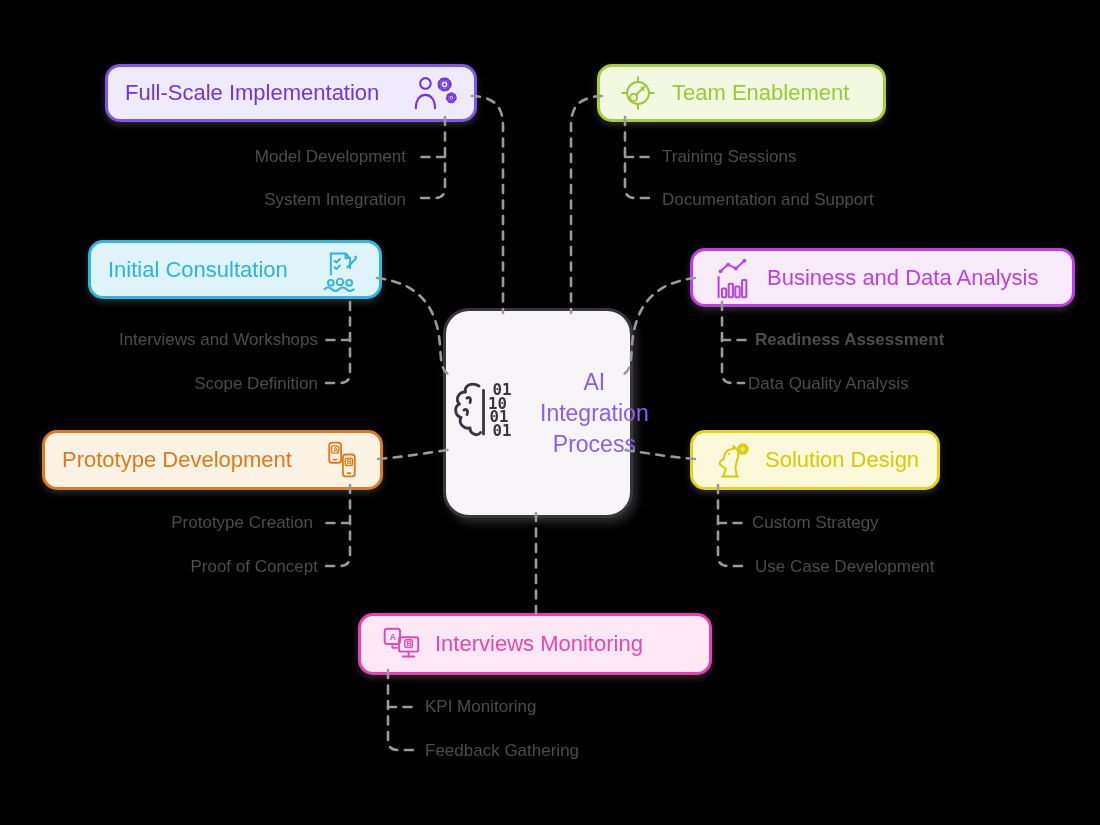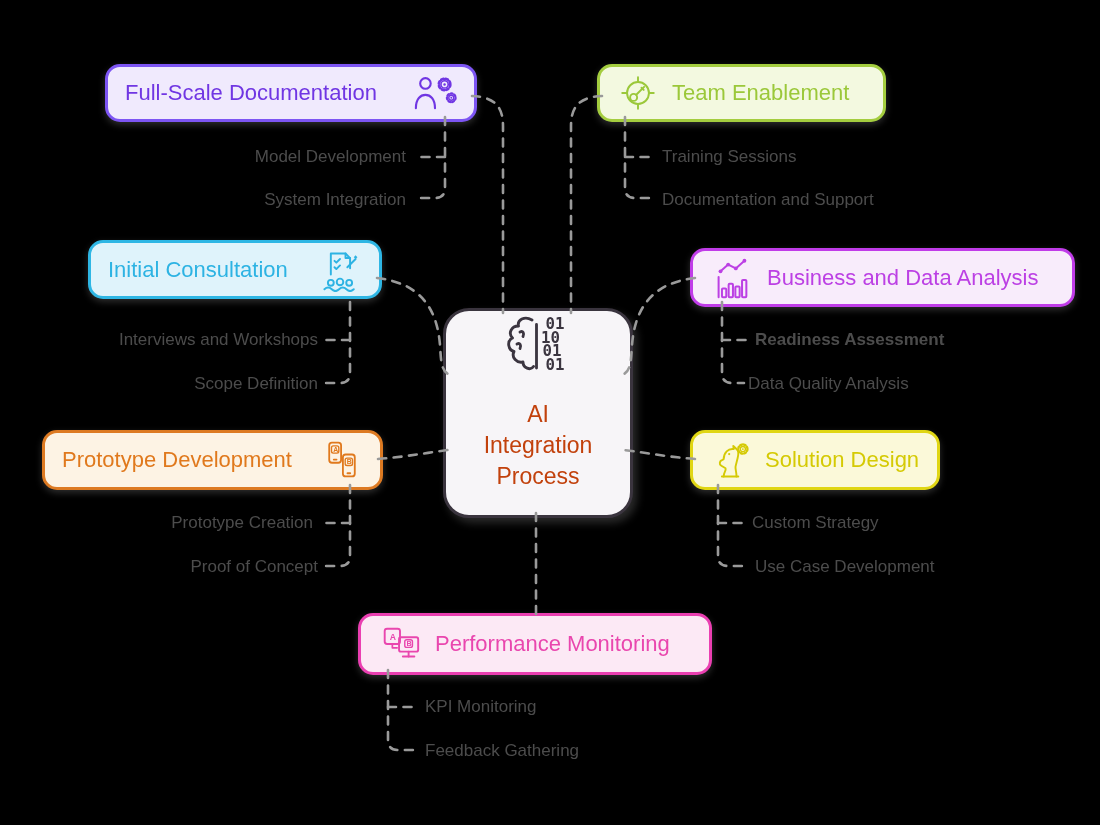--- a/index.html
+++ b/index.html
@@ -21,24 +21,24 @@
     box-shadow:0 3px 7px rgba(150,150,150,0.30);
   }
   .branch .label { font-size:22px; font-weight:500; white-space:nowrap; }
   .branch.icon-right { justify-content:space-between; }
   .icon { flex:0 0 auto; display:flex; }
   .icon svg { stroke:currentColor; fill:none; stroke-linecap:round; stroke-linejoin:round; }
   .icon svg text { fill:currentColor; stroke:none; font-family:"Liberation Sans",sans-serif; font-weight:bold; }
   .center-node {
     position:absolute; z-index:2; left:443px; top:308px; width:190px; height:210px;
     background:#f7f5f8; border:3px solid #3a343e; border-radius:26px;
-    display:flex; flex-direction:column; align-items:center; justify-content:flex-start;
-    gap:16px; box-shadow:4px 5px 9px rgba(120,120,120,0.35); color:#3b3540;
-  }
-  .center-title { font-size:23px; font-weight:500; text-align:center; line-height:31px; color:#c2410c; }
+    display:flex; flex-direction:row; align-items:center; justify-content:flex-start;
+    gap:8px; box-shadow:4px 5px 9px rgba(120,120,120,0.35); color:#3b3540;
+  }
+  .center-title { font-size:23px; font-weight:500; text-align:center; line-height:31px; color:#8b5cf6;margin-left:8px; }
   .center-node svg { stroke:#3b3540; fill:none; stroke-linecap:round; stroke-linejoin:round; }
   .center-node svg text { fill:#3b3540; stroke:none; font-family:"DejaVu Sans Mono", monospace; font-weight:bold; }
   .child {
     position:absolute; z-index:4; transform:translateY(-50%);
     font-size:17px; font-weight:500; color:var(--child); white-space:nowrap;
   }
 </style>
 </head>
 <body style="background: rgb(0, 0, 0);">
 
@@ -82,21 +82,21 @@
     </svg>
   </span>
   <div class="center-title">
     <div>AI</div>
     <div>Integration</div>
     <div>Process</div>
   </div>
 </div>
 
 <div class="branch icon-right" style="left: 105px; top: 64px; width: 372px; height: 58px; --bd: #7d55f3; --bg: #f0eafd; --fg: #7036e3;">
-  <span class="label">Full-Scale Documentation</span>
+  <span class="label">Full-Scale Implementation</span>
   <span class="icon">
     <svg width="44" height="44" viewBox="0 0 46 44" stroke-width="2.2">
       <circle cx="13" cy="12" r="5.5"></circle>
       <path d="M3 38 C3 28 8 24 13 24 C18 24 23 28 23 38"></path>
       <circle cx="33" cy="13" r="6" stroke-width="2.8" stroke-dasharray="2.4 2.4"></circle>
       <circle cx="33" cy="13" r="3.8" stroke-width="1.7"></circle>
       <circle cx="33" cy="13" r="1.3" fill="currentColor" stroke="none"></circle>
       <circle cx="40" cy="27" r="4.5" stroke-width="2.4" stroke-dasharray="2 2"></circle>
       <circle cx="40" cy="27" r="2.6" stroke-width="1.5"></circle>
       <circle cx="40" cy="27" r="1" fill="currentColor" stroke="none"></circle>
@@ -192,21 +192,21 @@
       <rect x="7" y="5" width="16" height="16" rx="2.5"></rect>
       <text x="12.2" y="16.5" font-size="9">A</text>
       <path d="M15 21 L15 25 L20 25" stroke-width="1.8"></path>
       <rect x="22" y="14" width="20" height="15" rx="2"></rect>
       <rect x="28" y="16.5" width="8" height="8" rx="2" stroke-width="1.5"></rect>
       <text x="29.9" y="23.3" font-size="7.5">B</text>
       <path d="M32 29 L32 34"></path>
       <path d="M26 34 L38 34"></path>
     </svg>
   </span>
-  <span class="label">Performance Monitoring</span>
+  <span class="label">Interviews Monitoring</span>
 </div>
 
 <div class="child" style="right:694px; top:157px;">Model Development</div>
 <div class="child" style="right:694px; top:200px;">System Integration</div>
 <div class="child" style="left:662px; top:157px;">Training Sessions</div>
 <div class="child" style="left:662px; top:200px;">Documentation and Support</div>
 <div class="child" style="right:782px; top:340px;">Interviews and Workshops</div>
 <div class="child" style="right:782px; top:384px;">Scope Definition</div>
 <div class="child" style="left:755px; top:340px;font-weight:bold;">Readiness Assessment</div>
 <div class="child" style="left:748px; top:384px;">Data Quality Analysis</div>

